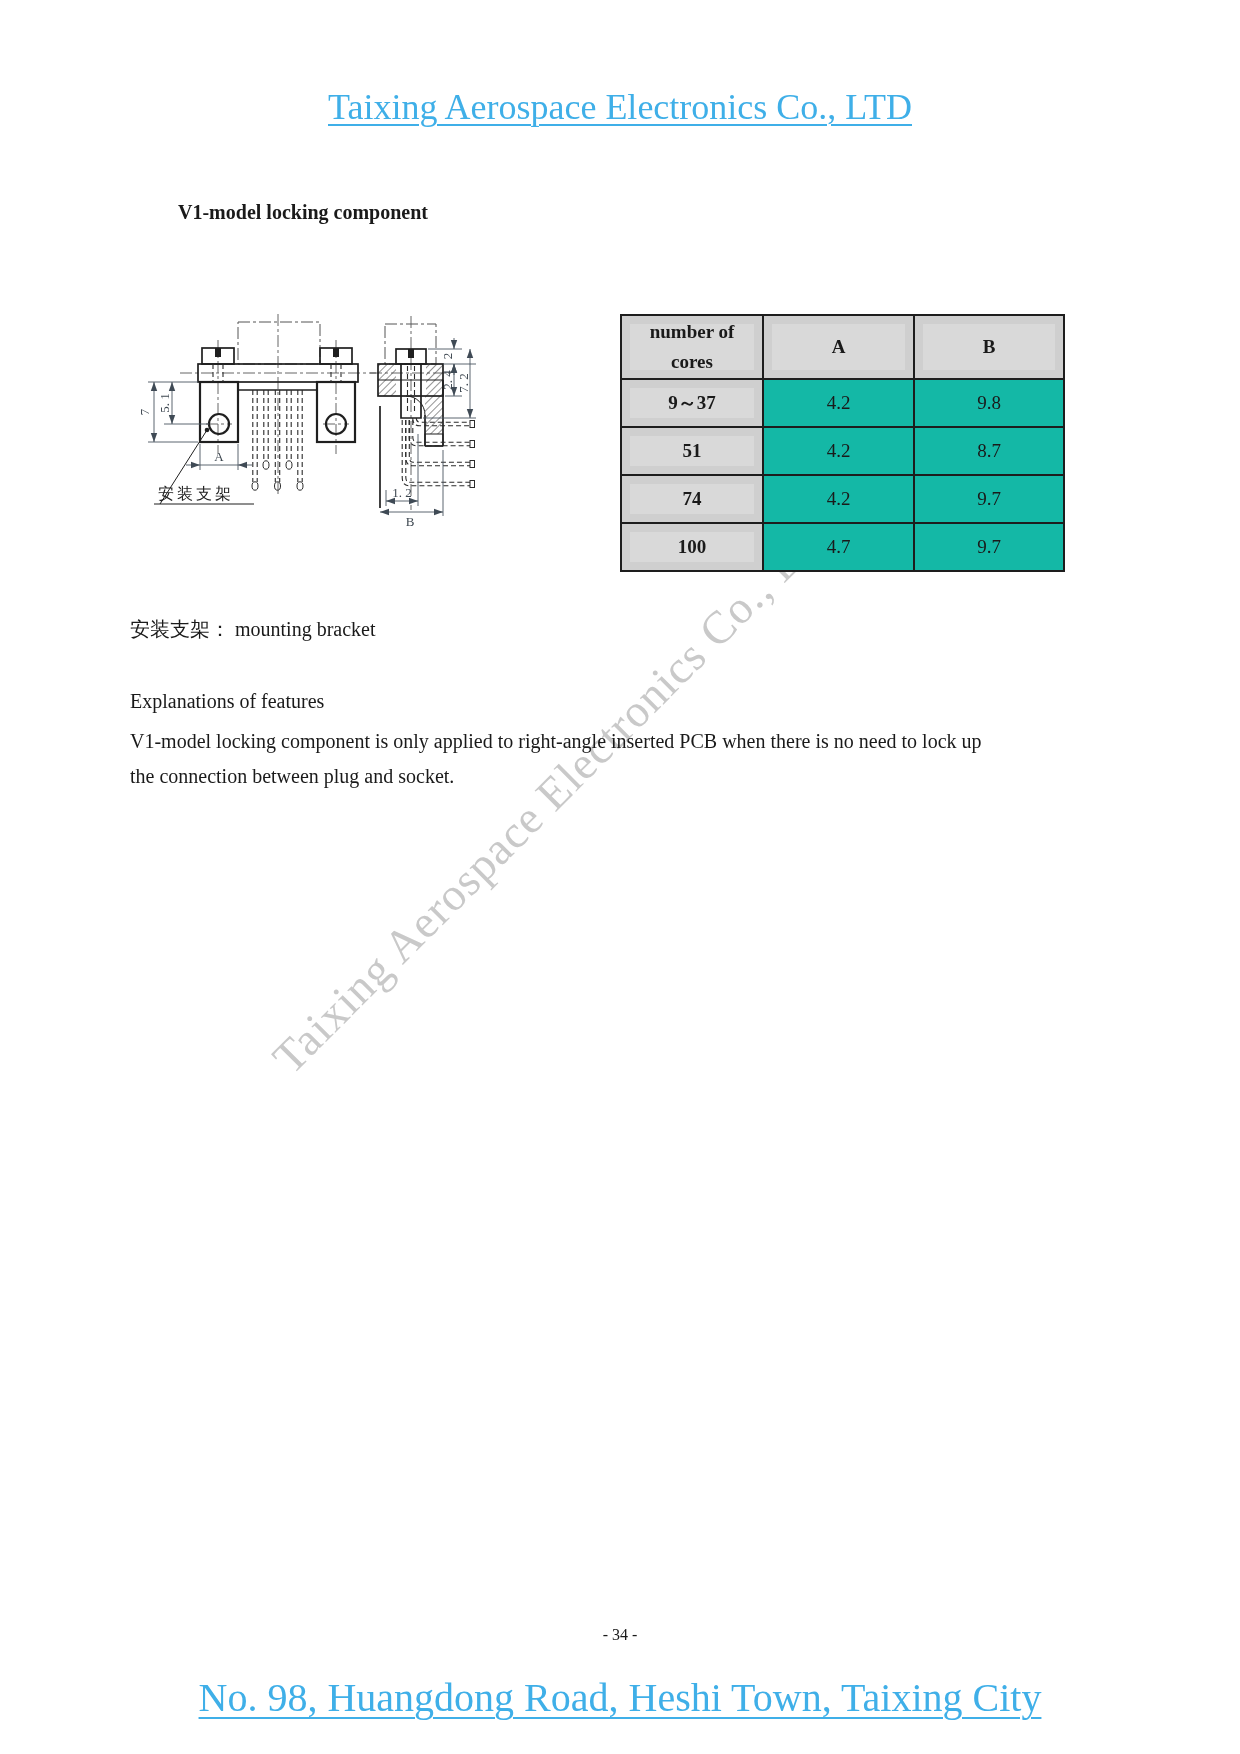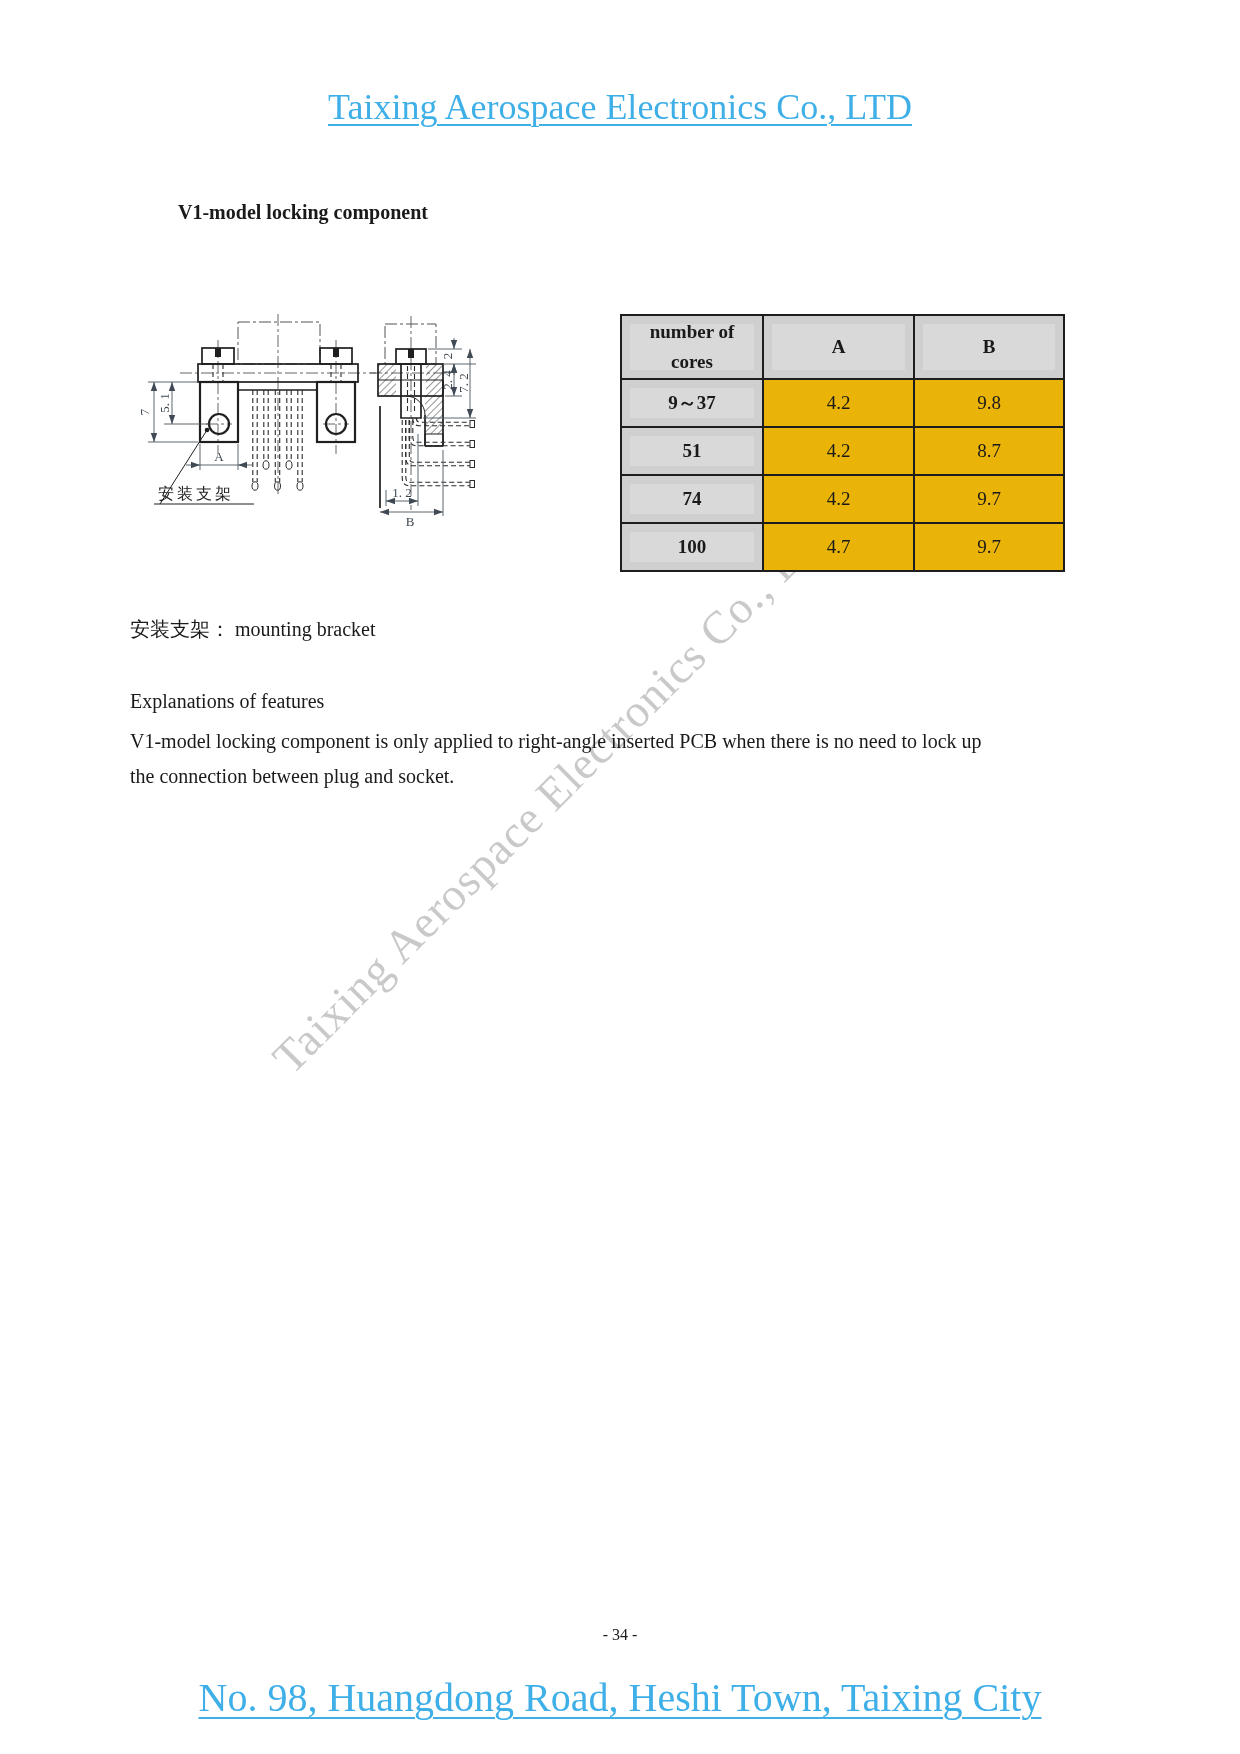--- a/index.html
+++ b/index.html
@@ -11,21 +11,21 @@
         font-size:36px;color:#3fafe8;text-decoration:underline;text-decoration-thickness:2px;
         text-decoration-color:#3fafe8;text-underline-offset:5px;}
   .section-heading{position:absolute;left:130px;top:201px;font-size:20px;font-weight:bold;z-index:1;margin-left:48px;}
   .diagram{position:absolute;left:118px;top:258px;z-index:1;}
   .spec-table{position:absolute;left:620px;top:295px;border-collapse:collapse;table-layout:fixed;
         z-index:1;font-size:19px;margin-top:19px;}
   .spec-table th,.spec-table td{border:2px solid #1d1d1d;text-align:center;vertical-align:middle;padding:0 6px;}
   .grey{background:#d9d9d9;box-shadow:inset 0 0 0 8px #cfcfcf;}
   .spec-table thead th{height:62px;font-weight:bold;line-height:30px;}
   .spec-table tbody th{height:46px;font-weight:bold;}
-  .spec-table tbody td{height:46px;background:#eab308;font-weight:normal;}
+  .spec-table tbody td{height:46px;background:#14b8a6;font-weight:normal;}
   .note-line{position:absolute;left:130px;top:616px;font-size:20px;z-index:1;}
   .features-heading{position:absolute;left:130px;top:690px;font-size:20px;z-index:1;}
   .features-body{position:absolute;left:130px;top:724px;font-size:20px;line-height:35px;
         white-space:nowrap;z-index:1;}
   .page-number{position:absolute;top:1626px;left:0;width:100%;text-align:center;font-size:16px;z-index:1;}
   .footer-address{position:absolute;top:1674px;left:0;width:100%;text-align:center;z-index:1;
         font-size:40px;color:#3fafe8;text-decoration:underline;text-decoration-thickness:2px;
         text-decoration-color:#3fafe8;text-underline-offset:6px;}
   
   .cl{stroke:#555;stroke-width:.9;fill:none;stroke-dasharray:12 3 3 3;}

